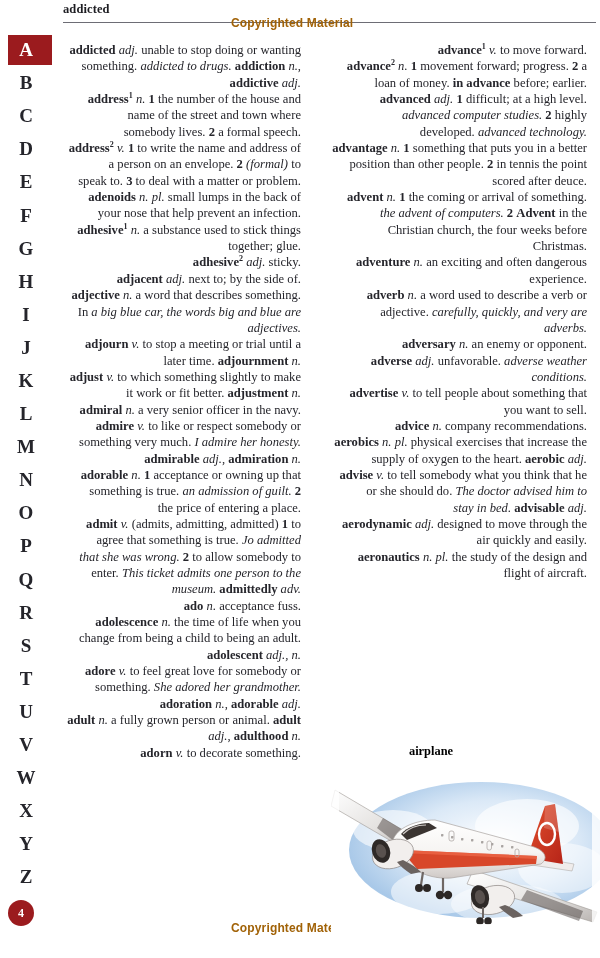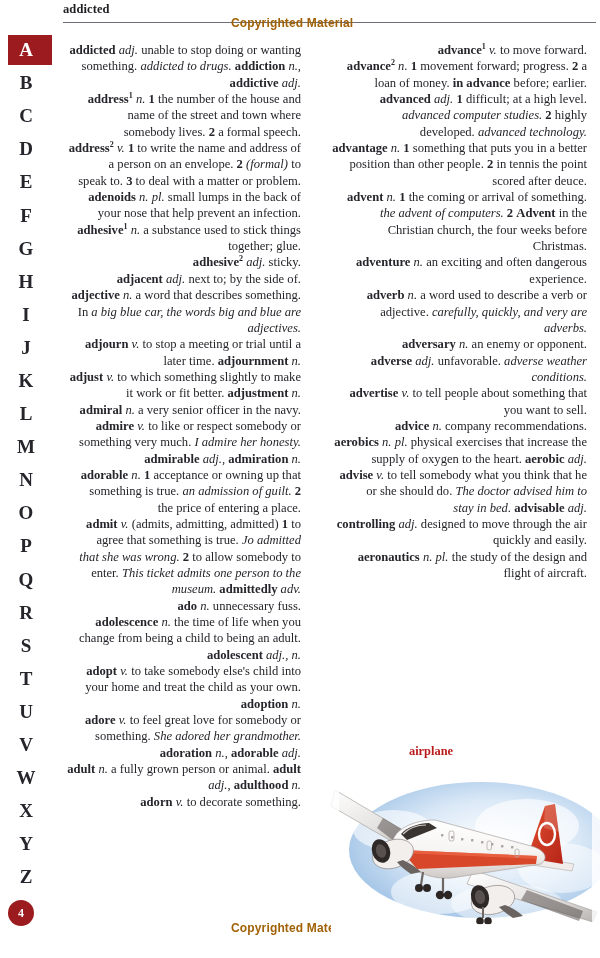--- a/index.html
+++ b/index.html
@@ -140,21 +140,21 @@
     height: 200px;
   }
   #figure-caption {
     position: absolute;
     left: 0;
     top: 8px;
     width: 200px;
     text-align: center;
     font-size: 12.4px;
     font-weight: bold;
-    color: #b91c1c;
+    color: #000000;
   }
   #airplane-illustration {
     position: absolute;
     left: 0px;
     top: 36px;
     width: 269px;
     height: 162px;
     overflow: hidden;
   }
   #airplane-illustration svg { display: block; }
@@ -259,42 +259,41 @@
     <p class="entry"><span class="hw">adhesive</span><span class="sup">1</span> <span class="pos">n.</span> <span>a substance used to stick things together; glue.</span> </p>
     <p class="entry"><span class="hw">adhesive</span><span class="sup">2</span> <span class="pos">adj.</span> <span>sticky.</span> </p>
     <p class="entry"><span class="hw">adjacent</span> <span class="pos">adj.</span> <span>next to; by the side of.</span> </p>
     <p class="entry"><span class="hw">adjective</span> <span class="pos">n.</span> <span>a word that describes something. In </span><span class="ex">a big blue car, the words big and blue are adjectives.</span> </p>
     <p class="entry"><span class="hw">adjourn</span> <span class="pos">v.</span> <span>to stop a meeting or trial until a later time.</span> <span class="der">adjournment</span> <span class="pos">n.</span> </p>
     <p class="entry"><span class="hw">adjust</span> <span class="pos">v.</span> <span>to which something slightly to make it work or fit better.</span> <span class="der">adjustment</span> <span class="pos">n.</span> </p>
     <p class="entry"><span class="hw">admiral</span> <span class="pos">n.</span> <span>a very senior officer in the navy.</span> </p>
     <p class="entry"><span class="hw">admire</span> <span class="pos">v.</span> <span>to like or respect somebody or something very much. </span><span class="ex">I admire her honesty.</span> <span class="der">admirable</span> <span class="pos">adj.</span>, <span class="der">admiration</span> <span class="pos">n.</span> </p>
     <p class="entry"><span class="hw">adorable</span> <span class="pos">n.</span> <span class="sense">1</span> <span>acceptance or owning up that something is true. </span><span class="ex">an admission of guilt.</span> <span class="sense">2</span> <span>the price of entering a place.</span> </p>
     <p class="entry"><span class="hw">admit</span> <span class="pos">v.</span> <span>(admits, admitting, admitted)</span> <span class="sense">1</span> <span>to agree that something is true. </span><span class="ex">Jo admitted that she was wrong.</span> <span class="sense">2</span> <span>to allow somebody to enter. </span><span class="ex">This ticket admits one person to the museum.</span> <span class="der">admittedly</span> <span class="pos">adv.</span> </p>
-    <p class="entry"><span class="hw">ado</span> <span class="pos">n.</span> <span>unnecessary fuss.</span> </p>
+    <p class="entry"><span class="hw">ado</span> <span class="pos">n.</span> <span>acceptance fuss.</span> </p>
     <p class="entry"><span class="hw">adolescence</span> <span class="pos">n.</span> <span>the time of life when you change from being a child to being an adult.</span> <span class="der">adolescent</span> <span class="pos">adj., n.</span> </p>
-    <p class="entry"><span class="hw">adopt</span> <span class="pos">v.</span> <span>to take somebody else's child into your home and treat the child as your own.</span> <span class="der">adoption</span> <span class="pos">n.</span> </p>
     <p class="entry"><span class="hw">adore</span> <span class="pos">v.</span> <span>to feel great love for somebody or something. </span><span class="ex">She adored her grandmother.</span> <span class="der">adoration</span> <span class="pos">n.</span>, <span class="der">adorable</span> <span class="pos">adj.</span> </p>
     <p class="entry"><span class="hw">adult</span> <span class="pos">n.</span> <span>a fully grown person or animal.</span> <span class="der">adult</span> <span class="pos">adj.</span>, <span class="der">adulthood</span> <span class="pos">n.</span> </p>
     <p class="entry"><span class="hw">adorn</span> <span class="pos">v.</span> <span>to decorate something.</span> </p>
   </div>
 <div class="column" id="column-right">
     <p class="entry"><span class="hw">advance</span><span class="sup">1</span> <span class="pos">v.</span> <span>to move forward.</span> </p>
     <p class="entry"><span class="hw">advance</span><span class="sup">2</span> <span class="pos">n.</span> <span class="sense">1</span> <span>movement forward; progress.</span> <span class="sense">2</span> <span>a loan of money.</span> <span class="der">in advance</span> <span>before; earlier.</span> </p>
     <p class="entry"><span class="hw">advanced</span> <span class="pos">adj.</span> <span class="sense">1</span> <span>difficult; at a high level. </span><span class="ex">advanced computer studies.</span> <span class="sense">2</span> <span>highly developed. </span><span class="ex">advanced technology.</span> </p>
     <p class="entry"><span class="hw">advantage</span> <span class="pos">n.</span> <span class="sense">1</span> <span>something that puts you in a better position than other people.</span> <span class="sense">2</span> <span>in tennis the point scored after deuce.</span> </p>
     <p class="entry"><span class="hw">advent</span> <span class="pos">n.</span> <span class="sense">1</span> <span>the coming or arrival of something. </span><span class="ex">the advent of computers.</span> <span class="sense">2</span> <span class="sense">Advent</span> <span>in the Christian church, the four weeks before Christmas.</span> </p>
     <p class="entry"><span class="hw">adventure</span> <span class="pos">n.</span> <span>an exciting and often dangerous experience.</span> </p>
     <p class="entry"><span class="hw">adverb</span> <span class="pos">n.</span> <span>a word used to describe a verb or adjective. </span><span class="ex">carefully, quickly, and very are adverbs.</span> </p>
     <p class="entry"><span class="hw">adversary</span> <span class="pos">n.</span> <span>an enemy or opponent.</span> </p>
     <p class="entry"><span class="hw">adverse</span> <span class="pos">adj.</span> <span>unfavorable. </span><span class="ex">adverse weather conditions.</span> </p>
     <p class="entry"><span class="hw">advertise</span> <span class="pos">v.</span> <span>to tell people about something that you want to sell.</span> </p>
     <p class="entry"><span class="hw">advice</span> <span class="pos">n.</span> <span>company recommendations.</span> </p>
     <p class="entry"><span class="hw">aerobics</span> <span class="pos">n. pl.</span> <span>physical exercises that increase the supply of oxygen to the heart.</span> <span class="der">aerobic</span> <span class="pos">adj.</span> </p>
     <p class="entry"><span class="hw">advise</span> <span class="pos">v.</span> <span>to tell somebody what you think that he or she should do. </span><span class="ex">The doctor advised him to stay in bed.</span> <span class="der">advisable</span> <span class="pos">adj.</span> </p>
-    <p class="entry"><span class="hw">controlling</span> <span class="pos">adj.</span> <span>designed to move through the air quickly and easily.</span> </p>
+    <p class="entry"><span class="hw">aerodynamic</span> <span class="pos">adj.</span> <span>designed to move through the air quickly and easily.</span> </p>
     <p class="entry"><span class="hw">aeronautics</span> <span class="pos">n. pl.</span> <span>the study of the design and flight of aircraft.</span> </p>
   </div>
 
 <div id="figure-block">
   <div id="figure-caption">airplane</div>
   <div id="airplane-illustration">
     <svg width="269" height="162" viewBox="0 0 269 162" xmlns="http://www.w3.org/2000/svg">
       <defs>
         <radialGradient id="skyGrad" cx="55%" cy="45%" r="75%">
           <stop offset="0%" stop-color="#ffffff"></stop>

